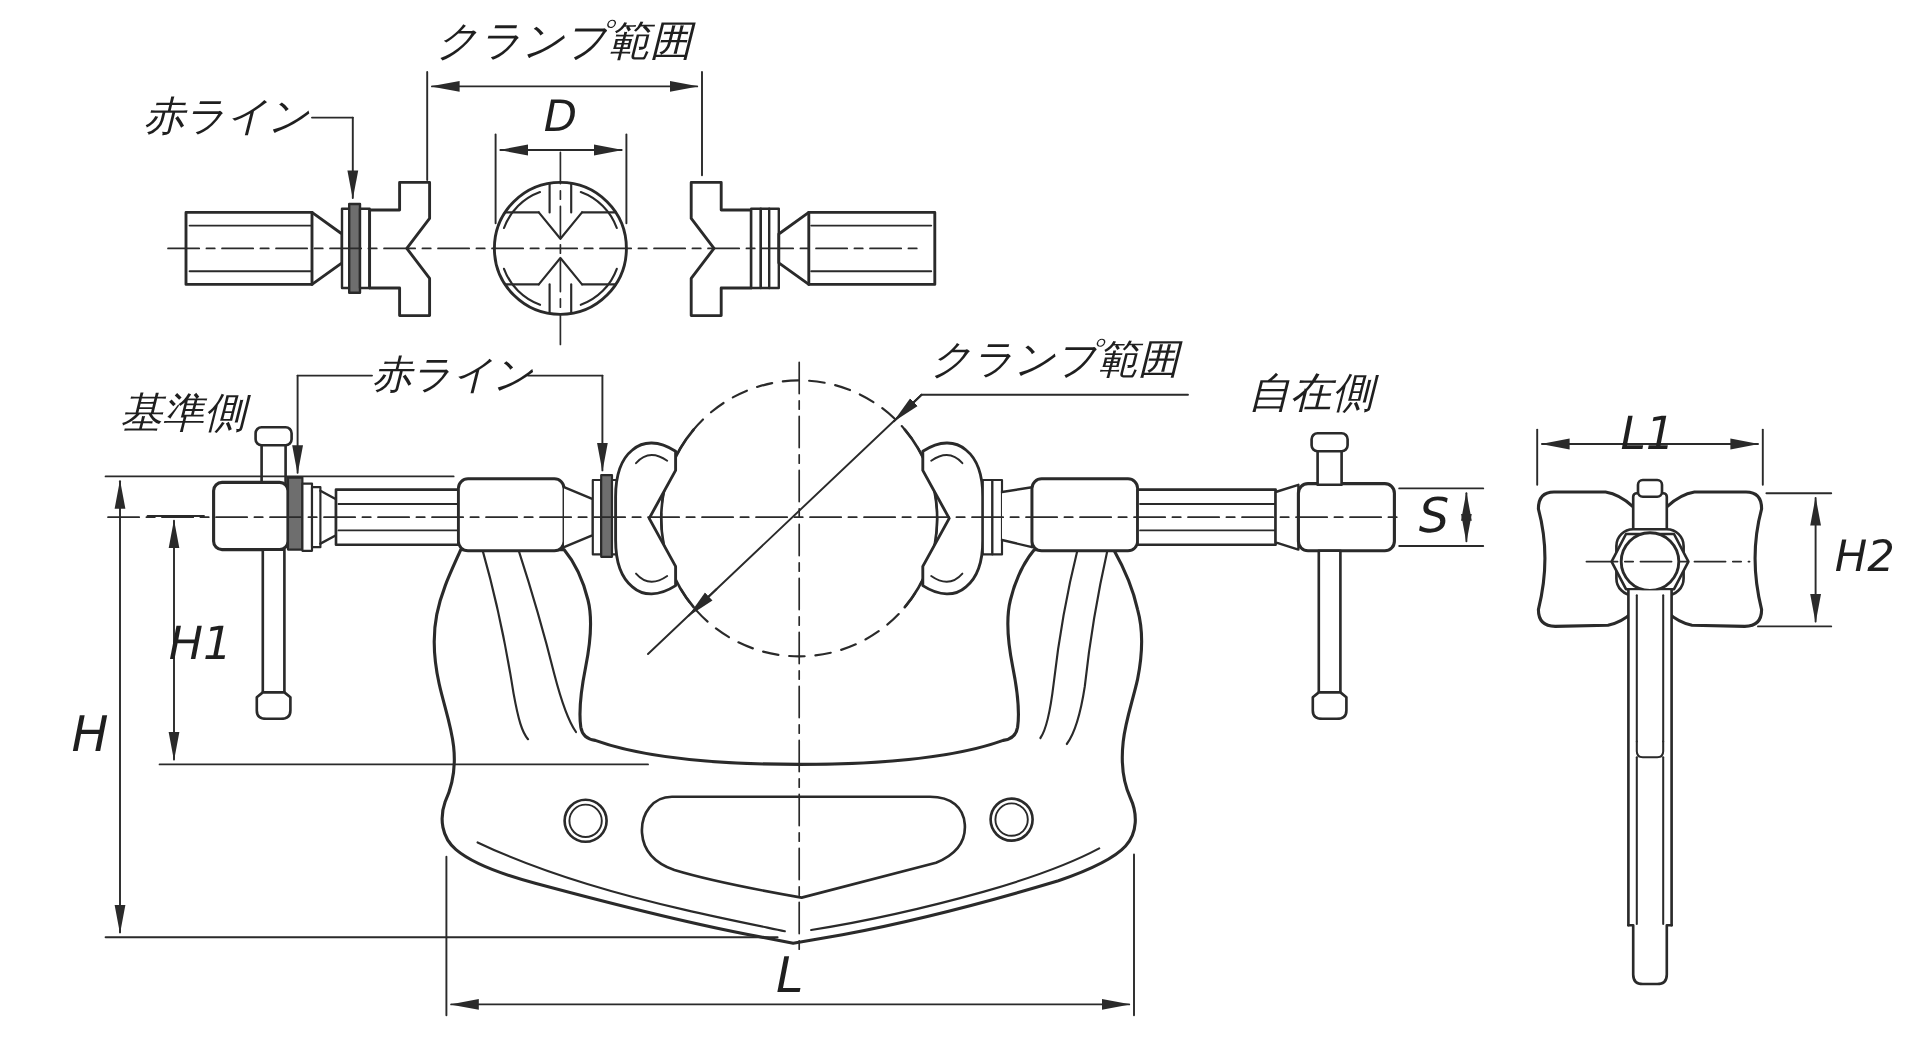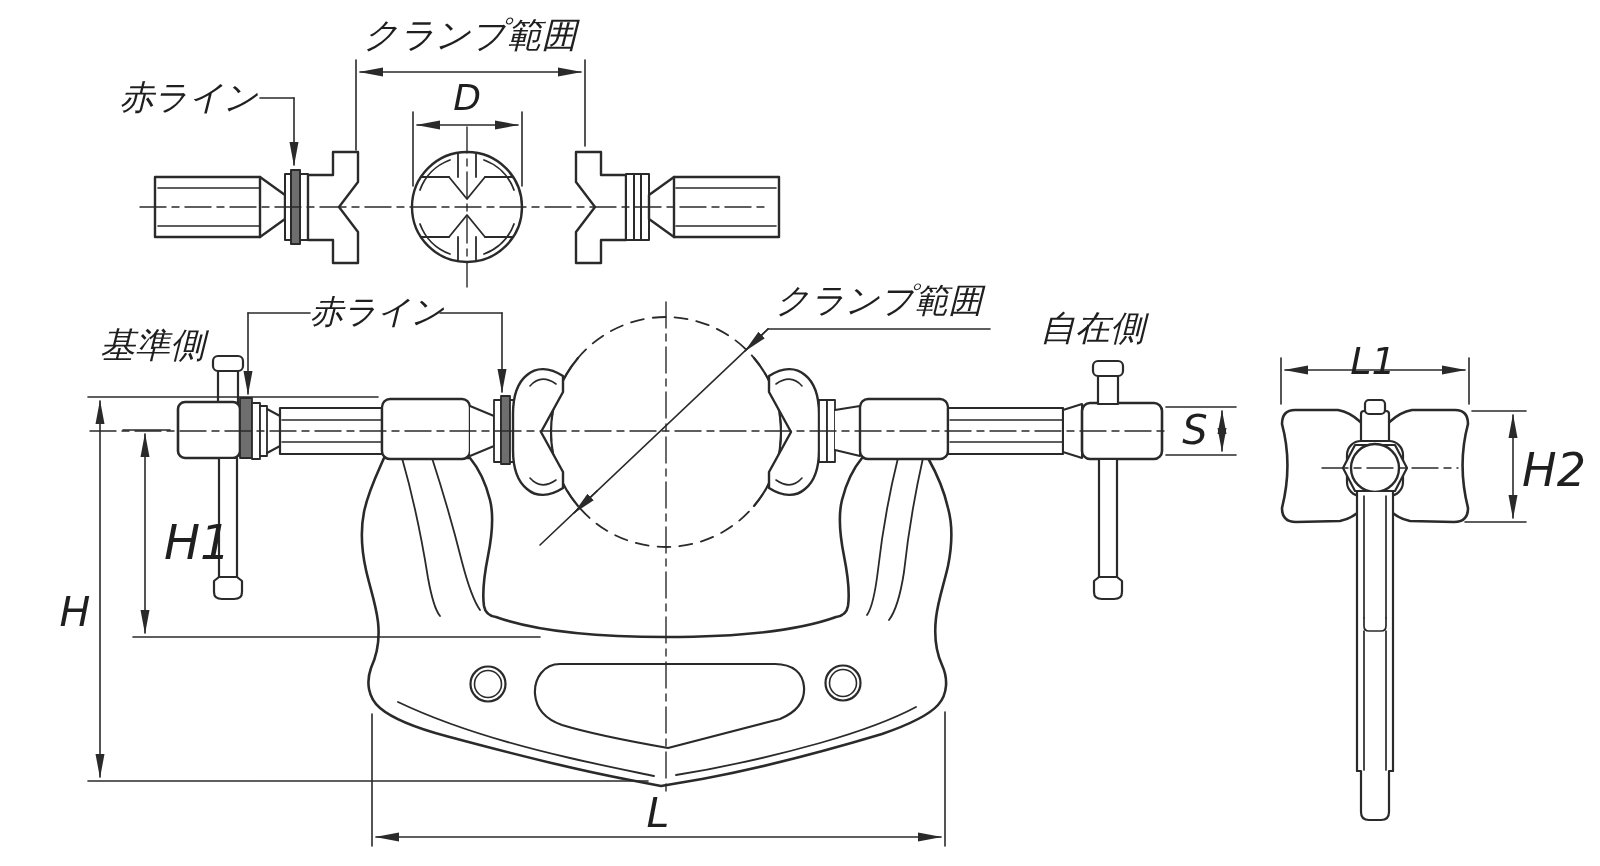--- a/index.html
+++ b/index.html
@@ -275,20 +275,20 @@
 <div class="lbl c" style="left:350px;top:17px;width:240px;font-size:35px;">クランプ範囲</div>
 <div class="lbl c" style="left:447px;top:79px;width:40px;font-size:36px;">D</div>
 <div class="lbl r" style="left:112px;top:80px;width:146px;font-size:34px;">赤ライン</div>
 
 <div class="lbl c" style="left:310px;top:295px;width:130px;font-size:33px;">赤ライン</div>
 <div class="lbl c" style="left:768px;top:283px;width:222px;font-size:34px;">クランプ範囲</div>
 <div class="lbl" style="left:78px;top:327px;width:118px;font-size:35px;margin-left:22px;">基準側</div>
 <div class="lbl" style="left:1040px;top:310px;width:100px;font-size:35px;">自在側</div>
 
 <div class="lbl c" style="left:55px;top:591px;width:40px;font-size:41px;">H</div>
-<div class="lbl c" style="left:164px;top:517px;width:62px;font-size:48px;">H1</div>
+<div class="lbl c" style="left:136px;top:517px;width:62px;font-size:38px;">H1</div>
 <div class="lbl c" style="left:635px;top:792px;width:46px;font-size:41px;">L</div>
 <div class="lbl c" style="left:1175px;top:409px;width:40px;font-size:40px;">S</div>
 
 <div class="lbl c" style="left:1340px;top:342px;width:66px;font-size:38px;">L1</div>
-<div class="lbl c" style="left:1518px;top:446px;width:72px;font-size:46px;">H2</div>
+<div class="lbl c" style="left:1518px;top:446px;width:72px;font-size:36px;">H2</div>
 
 </div>
 
 </body></html>

